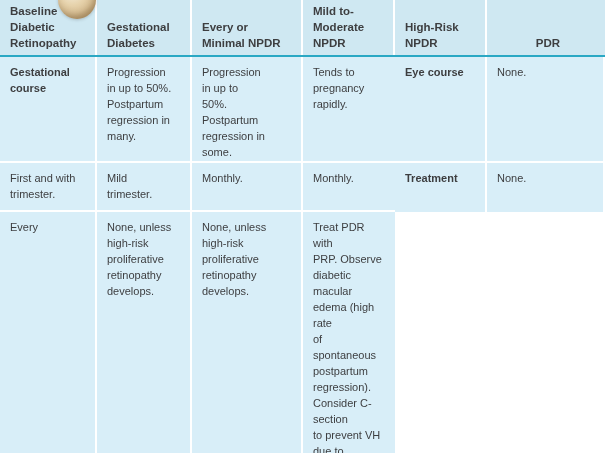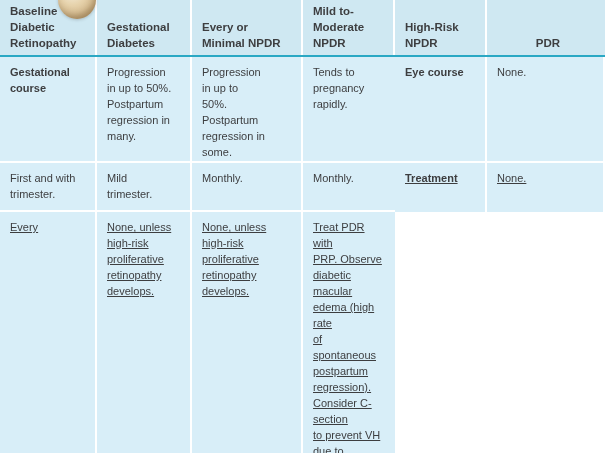--- a/index.html
+++ b/index.html
@@ -25,21 +25,21 @@
     border-bottom: 2px solid var(--divider, #ffffff);
     padding: 7px 8px 0 10px;
     font-size: 11px;
     line-height: 16px;
     color: var(--text, #3d3e40);
     white-space: pre-line;
     overflow: hidden;
     box-sizing: border-box;
   }
   .cell.col-last { border-right: none; justify-content: center; }
-  .cell.row-last { border-bottom: none; text-decoration: underline; }
+  .cell.row-last { border-bottom: none; }
   .hcell {
     background: var(--head-bg, #cfe8f2);
     border-bottom: none;
     display: flex;
     align-items: flex-end;
     padding: 0 6px 6px 10px;
     font-weight: bold;
     font-size: 11.5px;
     line-height: 16px;
     color: var(--text, #3d3e40);

